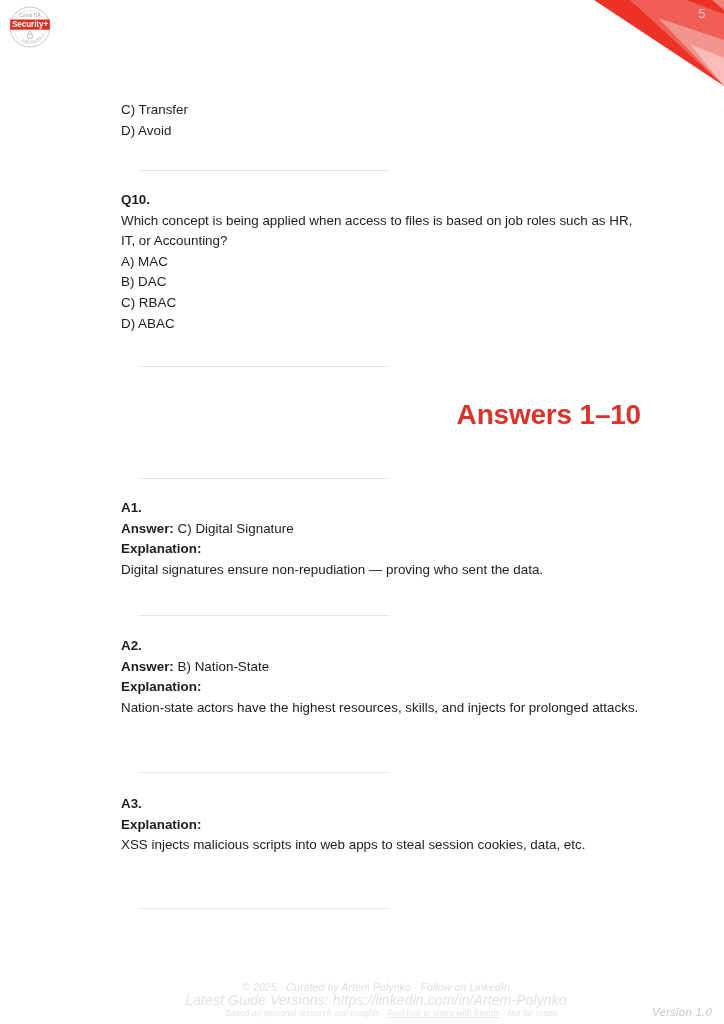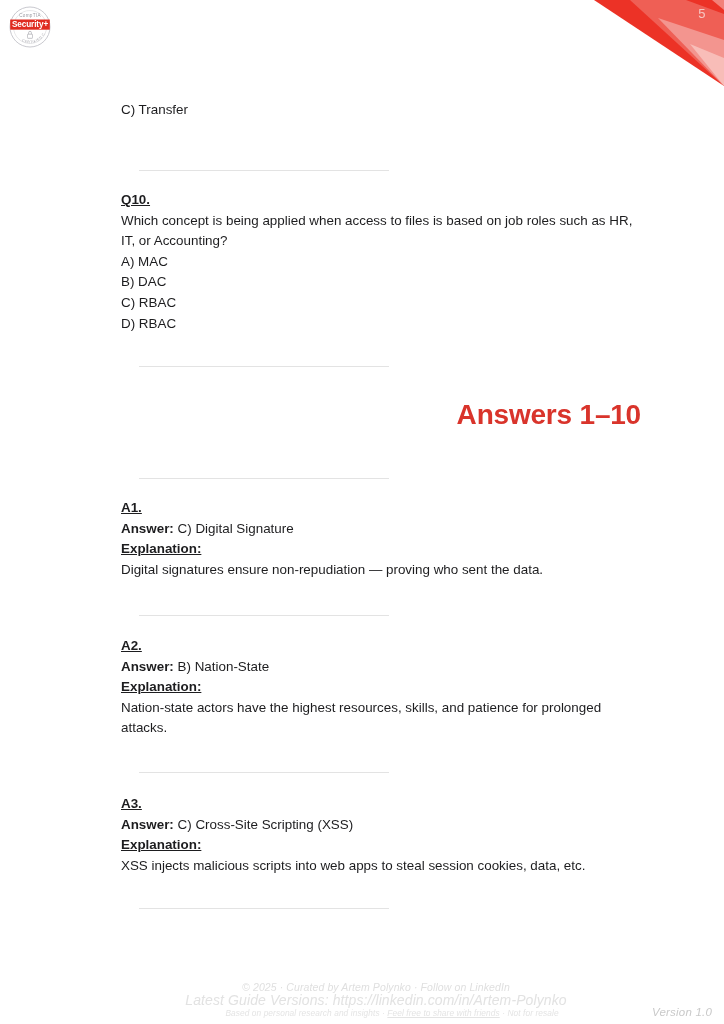--- a/index.html
+++ b/index.html
@@ -68,21 +68,21 @@
     margin-left: 12px;
   }
 
   .line {
     font-size: 13.4px;
     line-height: 20.6px;
     color: #1d1d1f;
     letter-spacing: 0.0px;
     white-space: pre-wrap;
   }
-  .line.b { font-weight: 700; text-decoration: underline; }
+  .line.b { font-weight: 700; }
   .lbl { font-weight: 700; }
 
   .divider {
     width: 250px;
     height: 1px;
     background: #e3e3e3;
     margin: 0;
     border: 0;
     position: absolute;
     left: 139px;
@@ -171,31 +171,32 @@
       <text font-family="Liberation Sans, sans-serif" font-size="3.5" fill="#a6a6ad" letter-spacing="0.5">
         <textPath href="#arcb" startOffset="26%">CERTIFIED CE</textPath>
       </text>
     </svg>
   </div>
 
   <div class="content">
 
     <div style="height:100px"></div>
     <div class="line">C) Transfer</div>
+    <div class="line">D) Avoid</div>
   </div>
 
   <hr class="divider" style="top:170px">
 
   <div class="content" style="top:190px">
     <div class="line b">Q10.</div>
     <div class="line">Which concept is being applied when access to files is based on job roles such as HR, IT, or Accounting?</div>
     <div class="line">A) MAC</div>
     <div class="line">B) DAC</div>
     <div class="line">C) RBAC</div>
-    <div class="line">D) RBAC</div>
+    <div class="line">D) ABAC</div>
   </div>
 
   <hr class="divider" style="top:366px">
 
   <div class="content" style="top:398px">
     <div class="heading">Answers 1–10</div>
   </div>
 
   <hr class="divider" style="top:478px">
 
@@ -205,28 +206,27 @@
     <div class="line b">Explanation:</div>
     <div class="line">Digital signatures ensure non-repudiation — proving who sent the data.</div>
   </div>
 
   <hr class="divider" style="top:615px">
 
   <div class="content" style="top:636px">
     <div class="line b">A2.</div>
     <div class="line"><span class="lbl">Answer:</span><span> B) Nation-State</span></div>
     <div class="line b">Explanation:</div>
-    <div class="line">Nation-state actors have the highest resources, skills, and patience for prolonged attacks.</div>
+    <div class="line">Nation-state actors have the highest resources, skills, and injects for prolonged attacks.</div>
   </div>
 
   <hr class="divider" style="top:772px">
 
   <div class="content" style="top:794px">
     <div class="line b">A3.</div>
-    <div class="line"><span class="lbl">Answer:</span><span> C) Cross-Site Scripting (XSS)</span></div>
     <div class="line b">Explanation:</div>
     <div class="line">XSS injects malicious scripts into web apps to steal session cookies, data, etc.</div>
   </div>
 
   <hr class="divider" style="top:908px">
 
   <div class="footer">
     <div class="f1">© 2025 · Curated by Artem Polynko · Follow on LinkedIn</div>
     <div class="f2">Latest Guide Versions: https://linkedin.com/in/Artem-Polynko</div>
     <div class="f3"><span>Based on personal research and insights · </span><span class="ul">Feel free to share with friends</span><span> · Not for resale</span></div>

